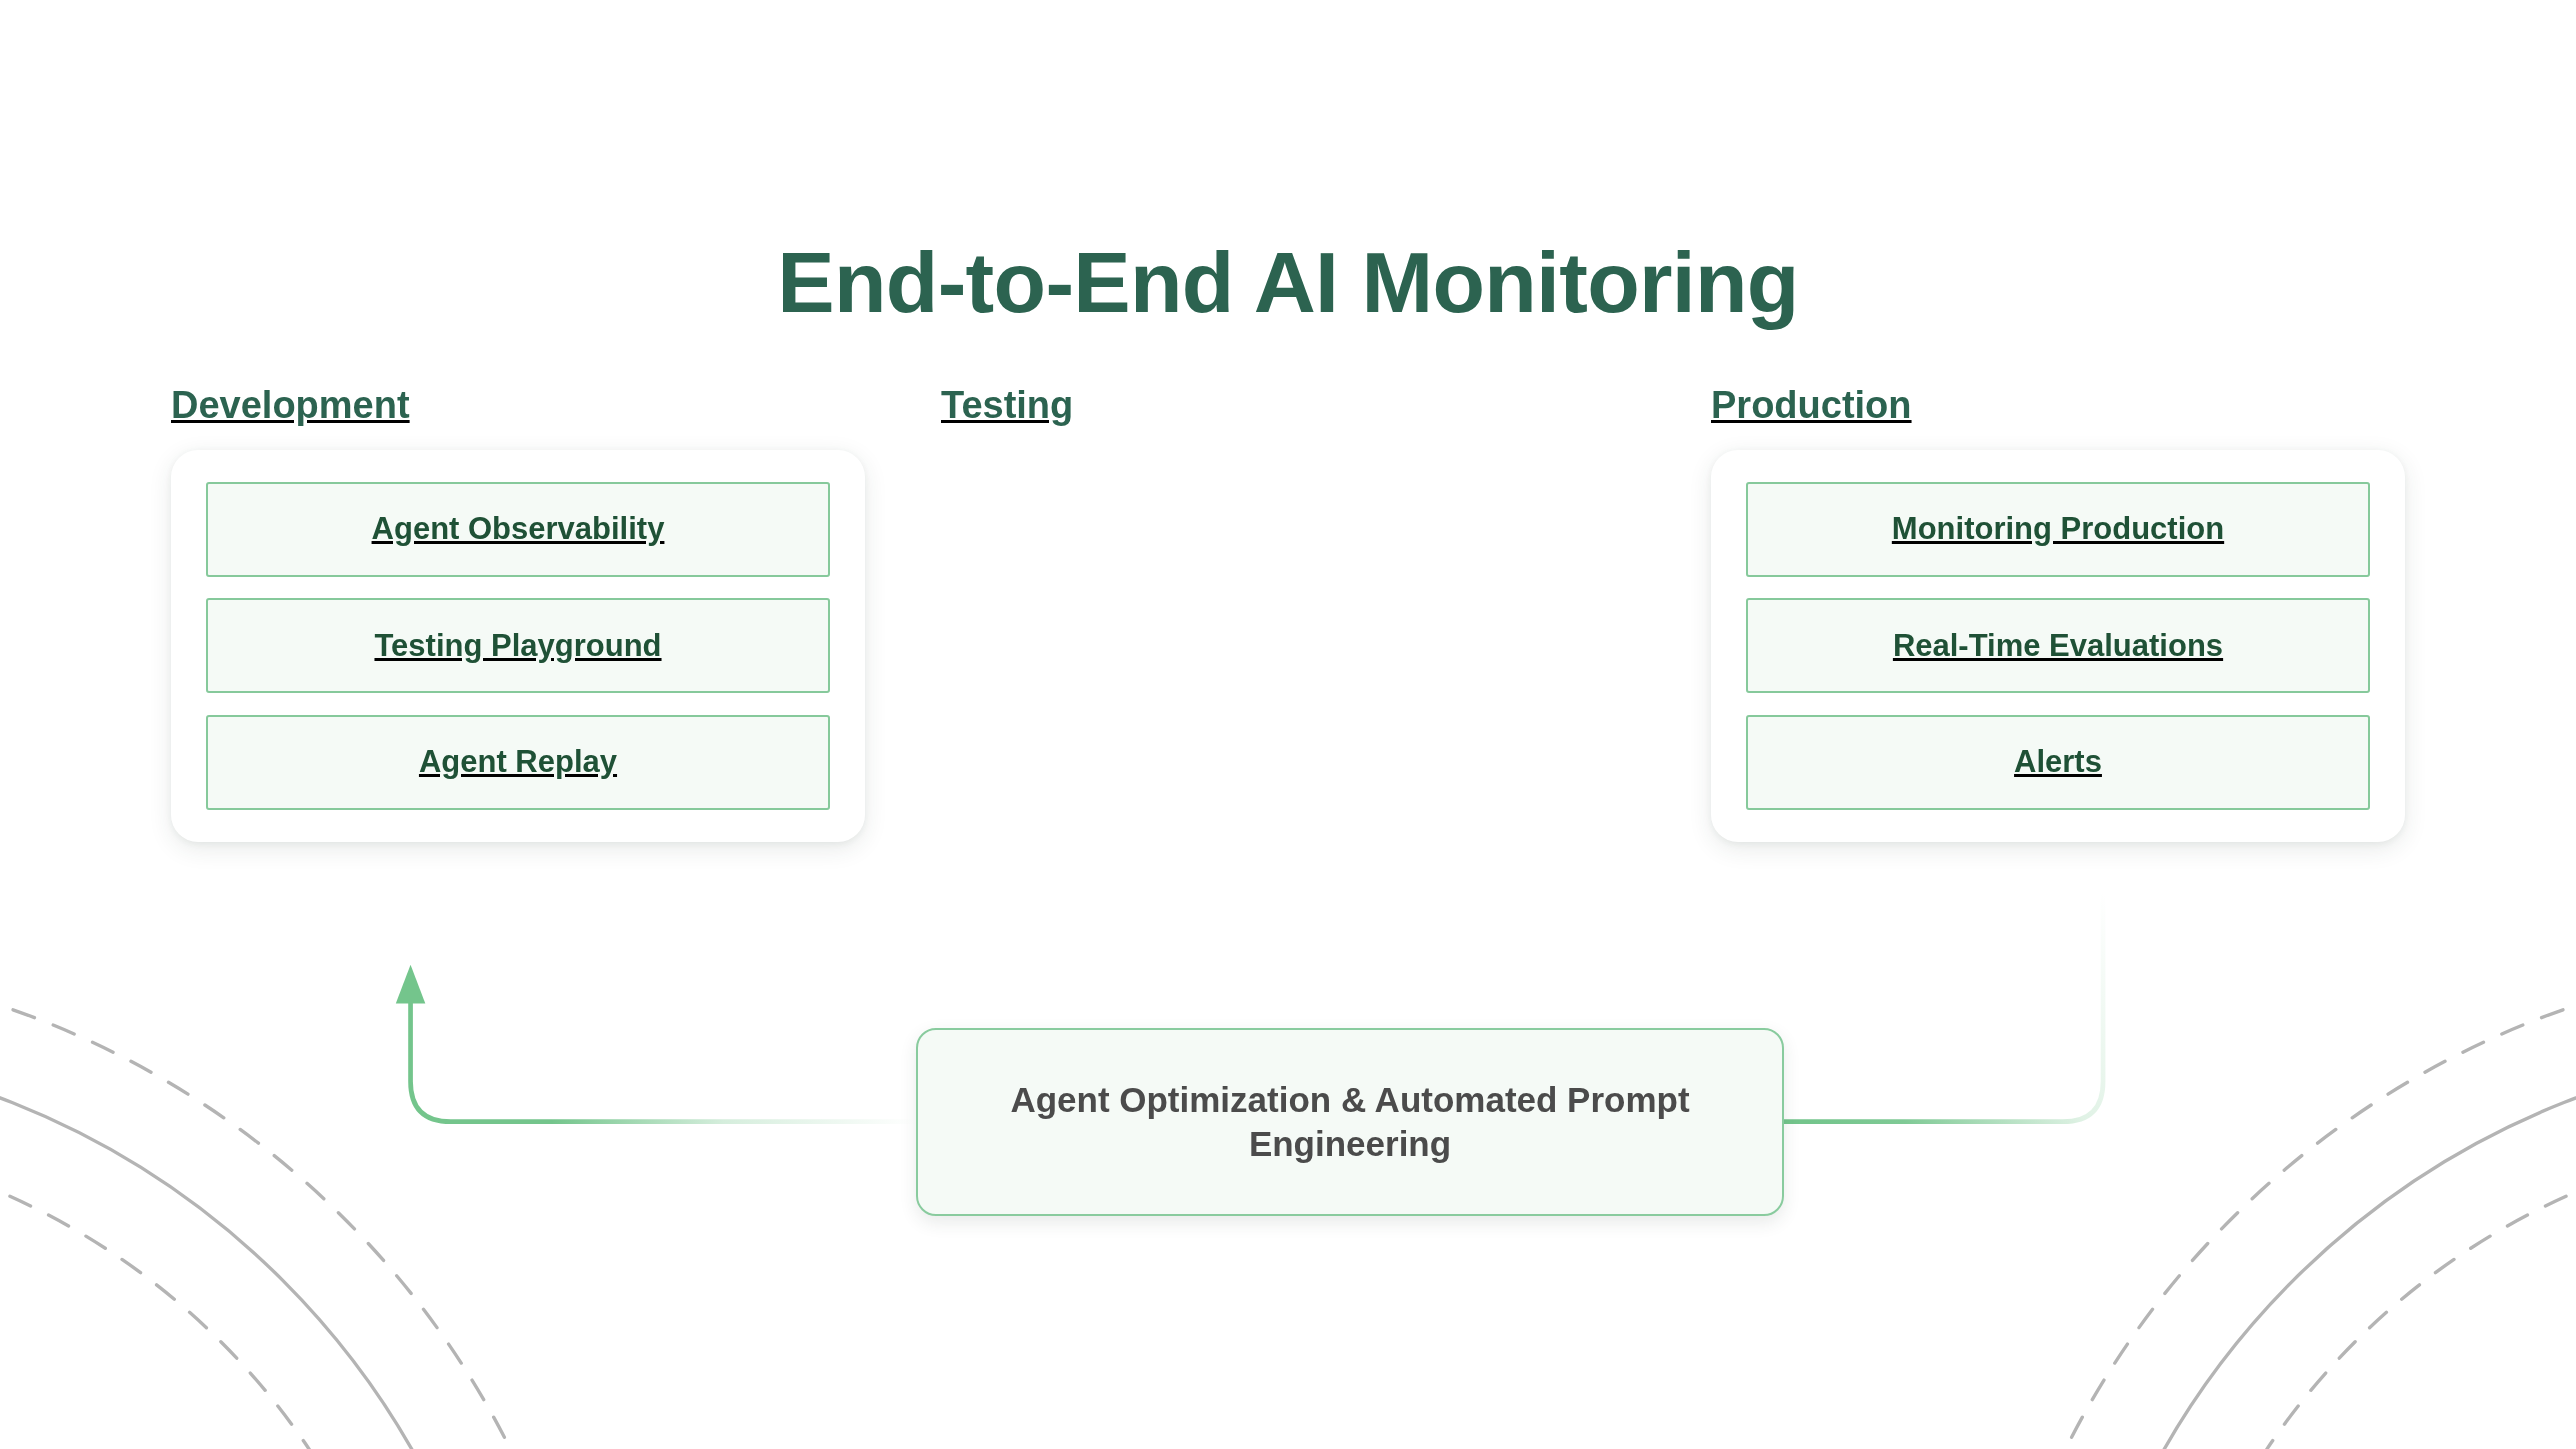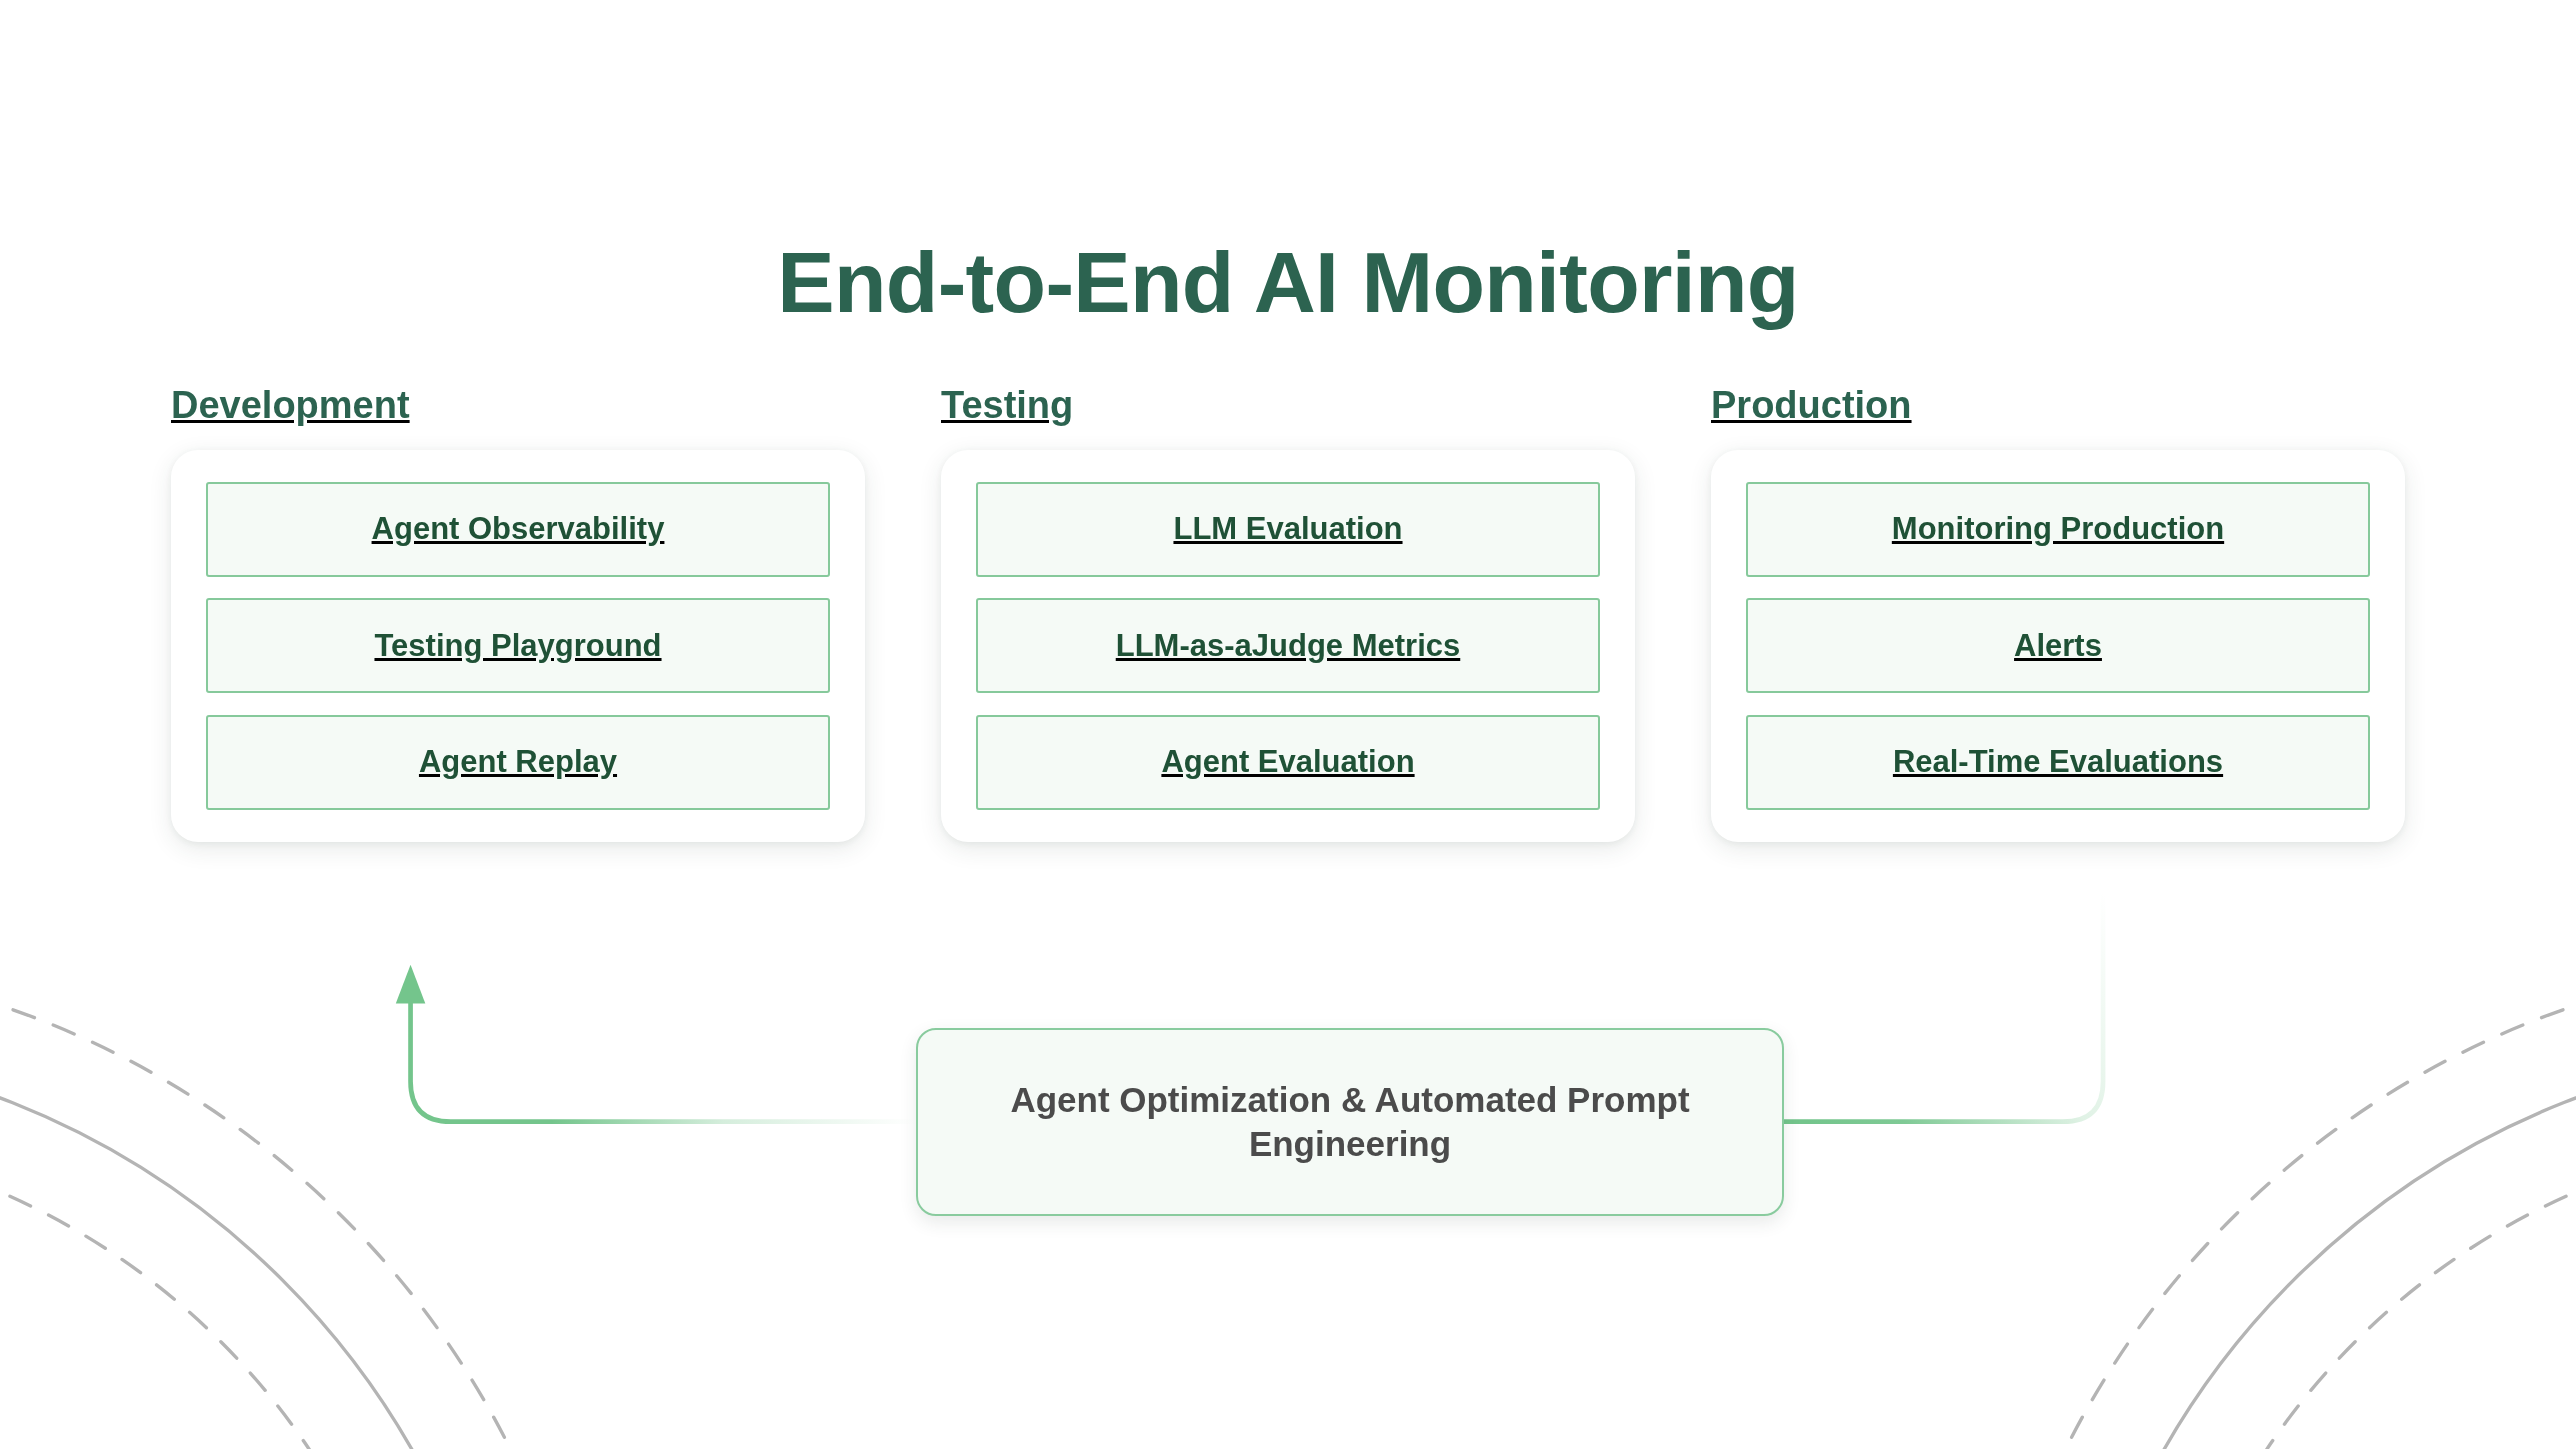--- a/index.html
+++ b/index.html
@@ -157,33 +157,28 @@
     <div class="column-header">Development</div>
     <div class="stage-card">
       <div class="stage-item">Agent Observability</div>
       <div class="stage-item">Testing Playground</div>
       <div class="stage-item">Agent Replay</div>
     </div>
   </div>
 
   <div class="column">
     <div class="column-header">Testing</div>
-    <div class="stage-card">
-      <div class="stage-item">LLM Evaluation</div>
-      <div class="stage-item">LLM-as-aJudge Metrics</div>
-      <div class="stage-item">Agent Evaluation</div>
-    </div>
   </div>
 
   <div class="column">
     <div class="column-header">Production</div>
     <div class="stage-card">
       <div class="stage-item">Monitoring Production</div>
+      <div class="stage-item">Real-Time Evaluations</div>
       <div class="stage-item">Alerts</div>
-      <div class="stage-item">Real-Time Evaluations</div>
     </div>
   </div>
 
 </div>
 
 <svg id="connectors" viewBox="0 0 3840 2160" preserveAspectRatio="none">
   <defs>
 
     <linearGradient id="gradLeft" x1="1365" y1="0" x2="612" y2="0" gradientUnits="userSpaceOnUse">
       <stop offset="0" stop-color="#74c58c" stop-opacity="0"></stop>

